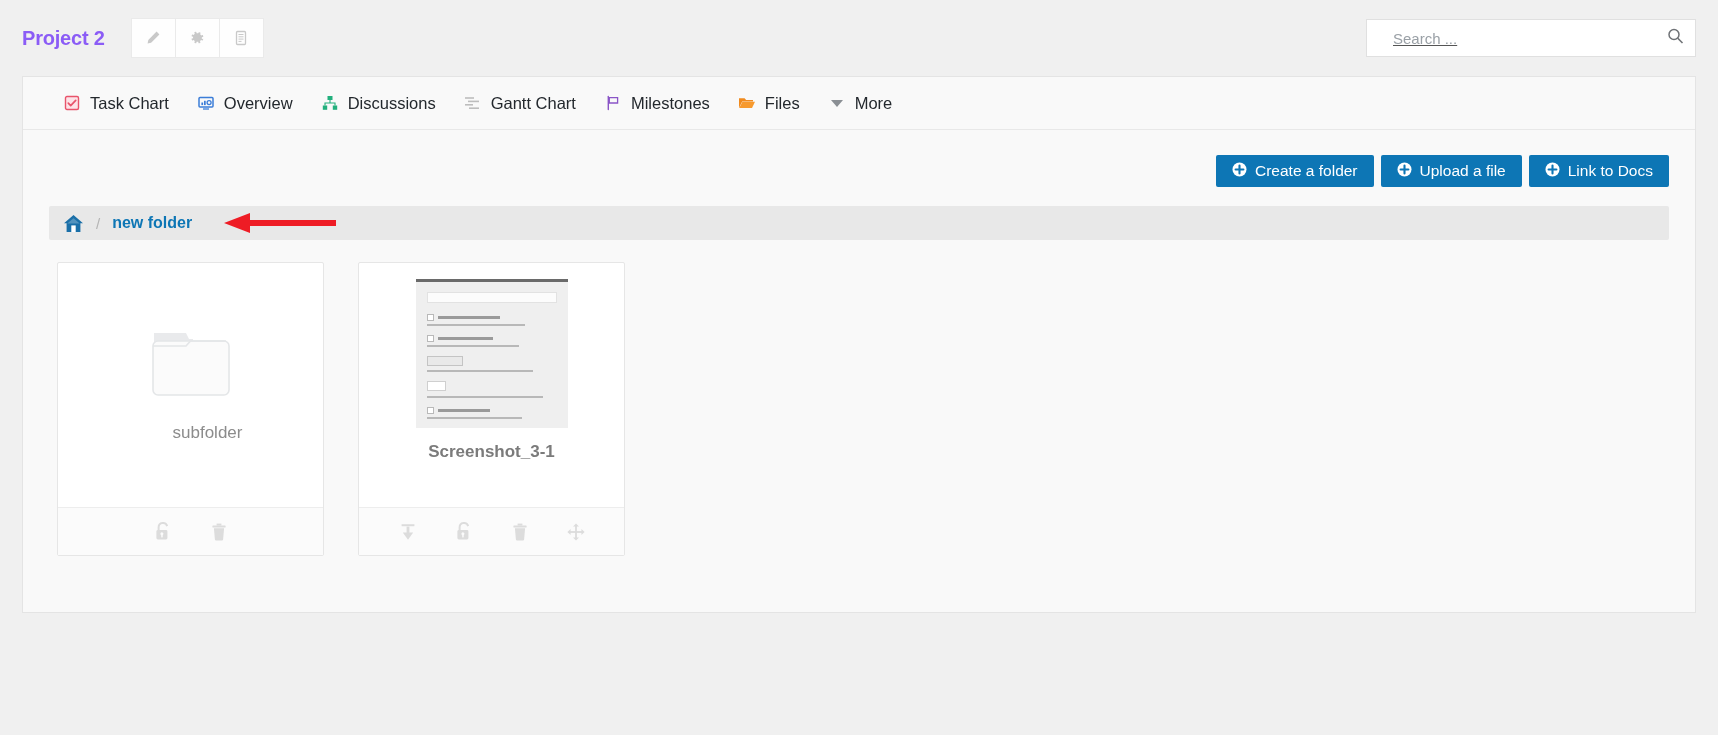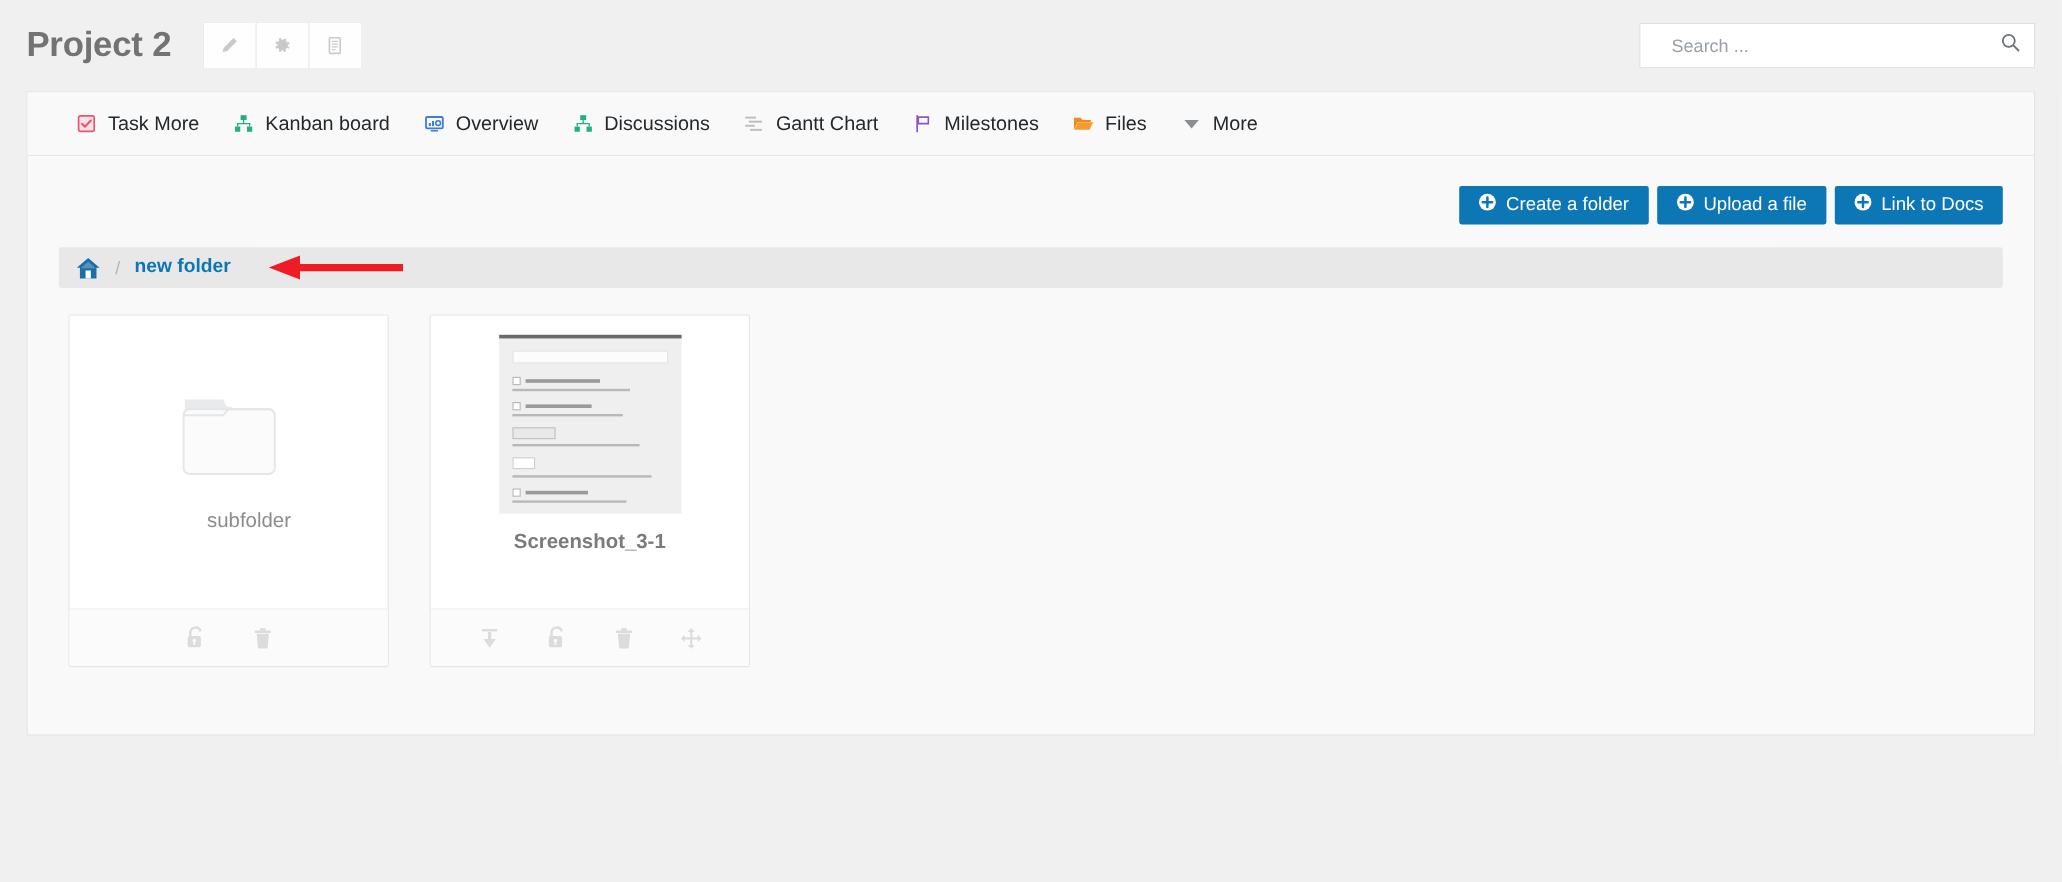--- a/index.html
+++ b/index.html
@@ -18,23 +18,23 @@
   
   .topbar {
     height: 76px;
     display: flex;
     align-items: center;
     padding: 0 22px;
     box-sizing: border-box;
     background: #f0f0f0;
   }
   .project-title {
-    font-size: 29px;
+    font-size: 20px;
     font-weight: bold;
-    color: #737373;
+    color: #8b5cf6;
     letter-spacing: -0.2px;
     margin-right: 26px;
     white-space: nowrap;
   }
   .title-actions {
     display: flex;
   }
   .title-action-btn {
     width: 43px;
     height: 38px;
@@ -57,20 +57,21 @@
     width: 100%;
     height: 38px;
     box-sizing: border-box;
     border: 1px solid #e0e0e0;
     background: #fff;
     padding: 0 38px 0 26px;
     font-size: 15px;
     color: #555;
     font-family: "Liberation Sans", sans-serif;
     outline: none;
+    text-decoration: underline;
   }
   .search-input::placeholder { color: #9aa0a6; }
   .search-ico {
     position: absolute;
     right: 12px;
     top: 50%;
     transform: translateY(-50%);
     pointer-events: none;
   }
 
@@ -309,34 +310,23 @@
 
   <div class="tabs">
 
     <div class="tab">
       <span class="tab-icon">
         <svg width="16" height="16" viewBox="0 0 16 16">
           <rect x="1.5" y="1.5" width="13" height="13" rx="1.5" fill="#fde3e8" stroke="#e8546b" stroke-width="1.4"></rect>
           <path d="M4.3 8.2l2.4 2.4 5-5.2" fill="none" stroke="#e8546b" stroke-width="1.7" stroke-linecap="round" stroke-linejoin="round"></path>
         </svg>
       </span>
-      <span class="tab-label">Task More</span>
-    </div>
-
-    <div class="tab">
-      <span class="tab-icon">
-        <svg width="16" height="16" viewBox="0 0 16 16">
-          <rect x="5.5" y="1" width="5" height="4" fill="#22b07d"></rect>
-          <rect x="0.8" y="10.5" width="4.4" height="4.3" fill="#22b07d"></rect>
-          <rect x="10.8" y="10.5" width="4.4" height="4.3" fill="#22b07d"></rect>
-          <path d="M8 5v3M3 10.5V8h10v2.5" fill="none" stroke="#22b07d" stroke-width="1.1"></path>
-        </svg>
-      </span>
-      <span class="tab-label">Kanban board</span>
-    </div>
+      <span class="tab-label">Task Chart</span>
+    </div>
+
 
     <div class="tab">
       <span class="tab-icon">
         <svg width="16" height="16" viewBox="0 0 16 16">
           <rect x="1" y="2.5" width="14" height="9.5" rx="1" fill="none" stroke="#3b7dd8" stroke-width="1.5"></rect>
           <rect x="3.4" y="7.5" width="1.7" height="2.6" fill="#3b7dd8"></rect>
           <rect x="6" y="5.8" width="1.7" height="4.3" fill="#3b7dd8"></rect>
           <circle cx="11.1" cy="7.6" r="2" fill="none" stroke="#3b7dd8" stroke-width="1.3"></circle>
           <path d="M5 14h6" stroke="#3b7dd8" stroke-width="1.3"></path>
         </svg>

